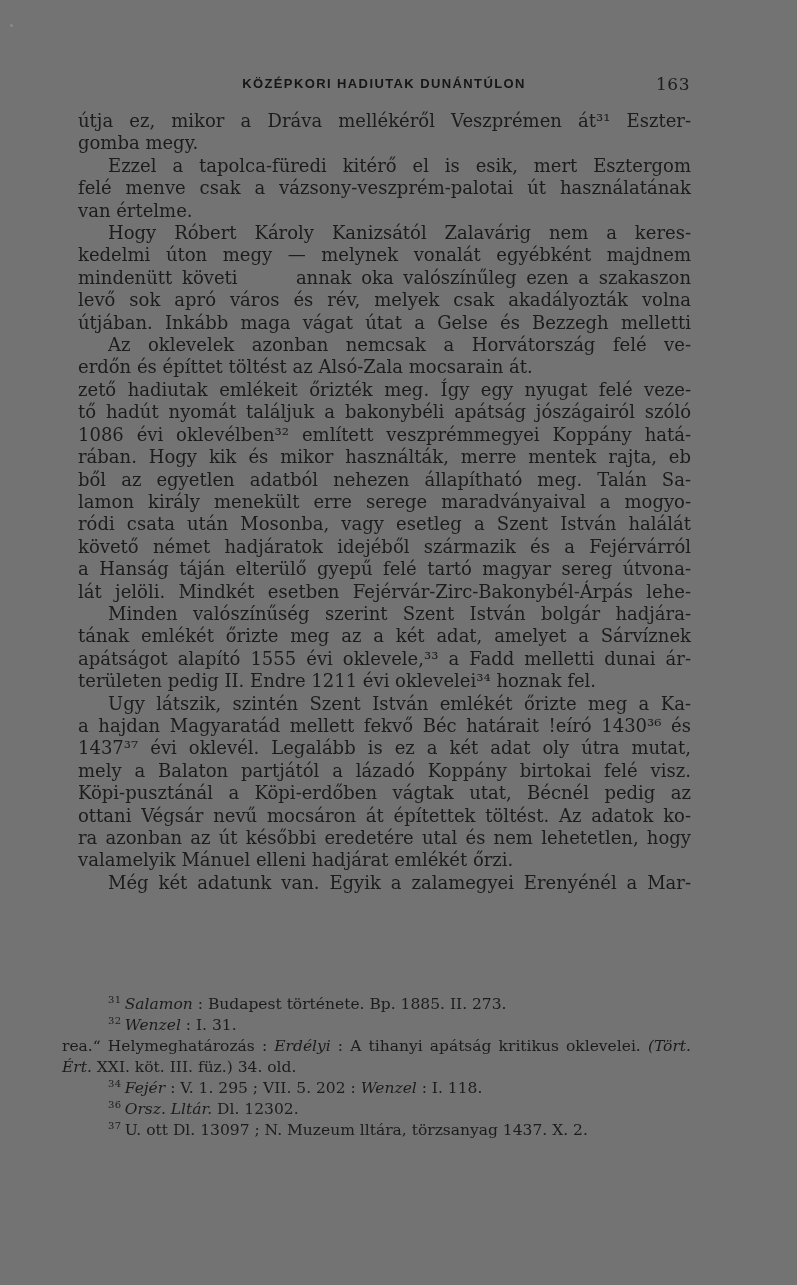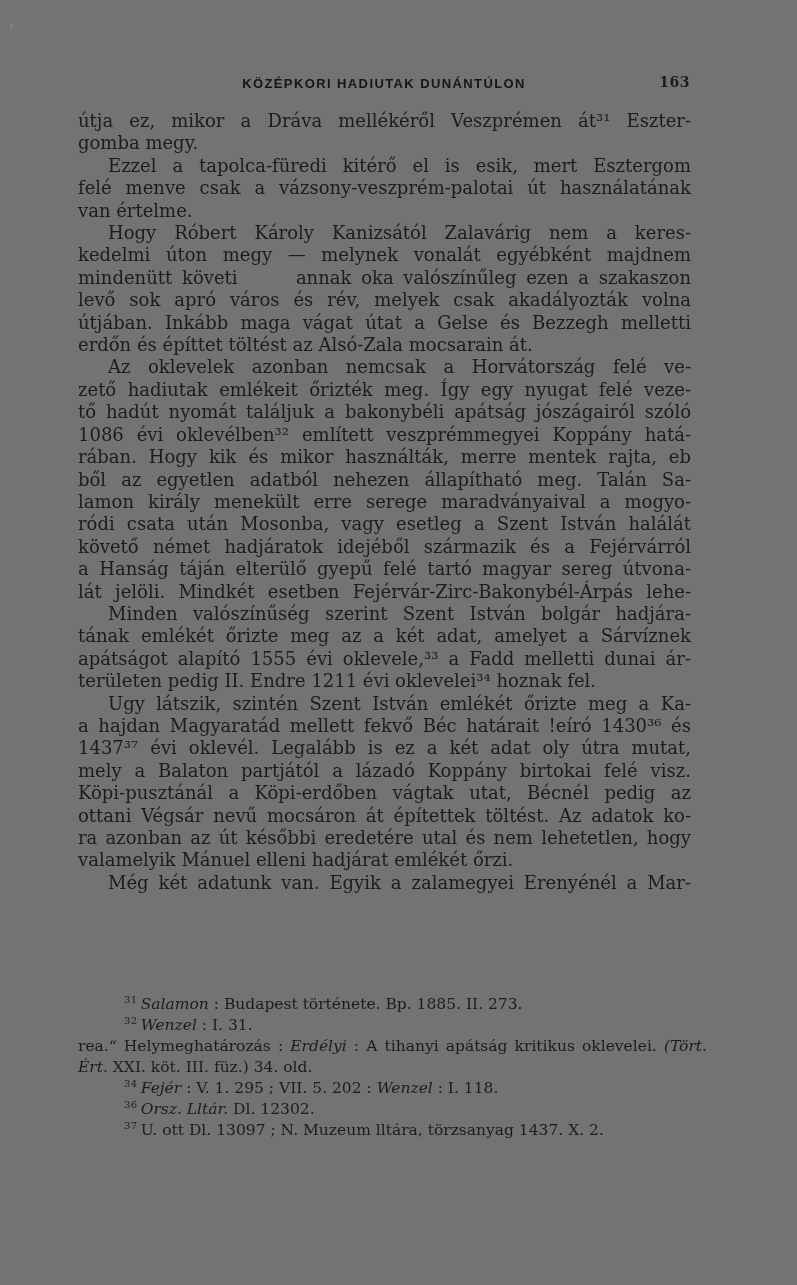--- a/index.html
+++ b/index.html
@@ -20,35 +20,35 @@
     position:absolute; top:76px; left:78px; width:612px; height:22px;
   }
   .running-title {
     display:block; text-align:center;
     font-family:"Liberation Sans","DejaVu Sans",sans-serif;
     font-weight:700; font-size:13px; letter-spacing:1.4px;
     color:#161616; transform:scaleY(1.05);
   }
   .page-number {
     position:absolute; right:0; top:-2px;
-    font-size:14px; font-weight:700; letter-spacing:0.5px;text-align:center;
+    font-size:17px; font-weight:400; letter-spacing:0.5px;text-align:center;
   }
   .body-text {
     position:absolute; top:110px; left:78px; width:613px;
     font-size:18px;
   }
   .bl {
     height:22.42px; line-height:22.42px;
     text-align:justify; text-align-last:justify;
     white-space:normal; overflow:visible;
   }
   .bl.end { text-align-last:left; }
   .bl.ind { text-indent:30px; }
   .footnotes {
-    position:absolute; top:994px; left:78px; width:629px;
+    position:absolute; top:994px; left:62px; width:629px;
     font-size:15.5px;
   }
   .fl { height:21px; line-height:21px; text-align:left; }
   .fl.just { text-align:justify; text-align-last:justify; }
   .fl.ind { text-indent:46px; }
   .fl sup {
     font-size:10px; line-height:0; vertical-align:super;
     letter-spacing:0.5px; margin-right:3px;
   }
   .fl i { font-style:italic; }
@@ -68,22 +68,22 @@
       <div class="bl">útja ez, mikor a Dráva mellékéről Veszprémen át³¹ Eszter-</div>
       <div class="bl end">gomba megy.</div>
       <div class="bl ind">Ezzel a tapolca-füredi kitérő el is esik, mert Esztergom</div>
       <div class="bl">felé menve csak a vázsony-veszprém-palotai út használatának</div>
       <div class="bl end">van értelme.</div>
       <div class="bl ind">Hogy Róbert Károly Kanizsától Zalavárig nem a keres-</div>
       <div class="bl">kedelmi úton megy — melynek vonalát egyébként majdnem</div>
       <div class="bl">mindenütt követi &nbsp;&nbsp;&nbsp;&nbsp; annak oka valószínűleg ezen a szakaszon</div>
       <div class="bl">levő sok apró város és rév, melyek csak akadályozták volna</div>
       <div class="bl">útjában. Inkább maga vágat útat a Gelse és Bezzegh melletti</div>
+      <div class="bl ind">Az oklevelek azonban nemcsak a Horvátország felé ve-</div>
       <div class="bl end">erdőn és építtet töltést az Alsó-Zala mocsarain át.</div>
-      <div class="bl ind">Az oklevelek azonban nemcsak a Horvátország felé ve-</div>
       <div class="bl">zető hadiutak emlékeit őrizték meg. Így egy nyugat felé veze-</div>
       <div class="bl">tő hadút nyomát találjuk a bakonybéli apátság jószágairól szóló</div>
       <div class="bl">1086 évi oklevélben³² említett veszprémmegyei Koppány hatá-</div>
       <div class="bl">rában. Hogy kik és mikor használták, merre mentek rajta, eb</div>
       <div class="bl">ből az egyetlen adatból nehezen állapítható meg. Talán Sa-</div>
       <div class="bl">lamon király menekült erre serege maradványaival a mogyo-</div>
       <div class="bl">ródi csata után Mosonba, vagy esetleg a Szent István halálát</div>
       <div class="bl">követő német hadjáratok idejéből származik és a Fejérvárról</div>
       <div class="bl">a Hanság táján elterülő gyepű felé tartó magyar sereg útvona-</div>
       <div class="bl">lát jelöli. Mindkét esetben Fejérvár-Zirc-Bakonybél-Árpás lehe-</div>

